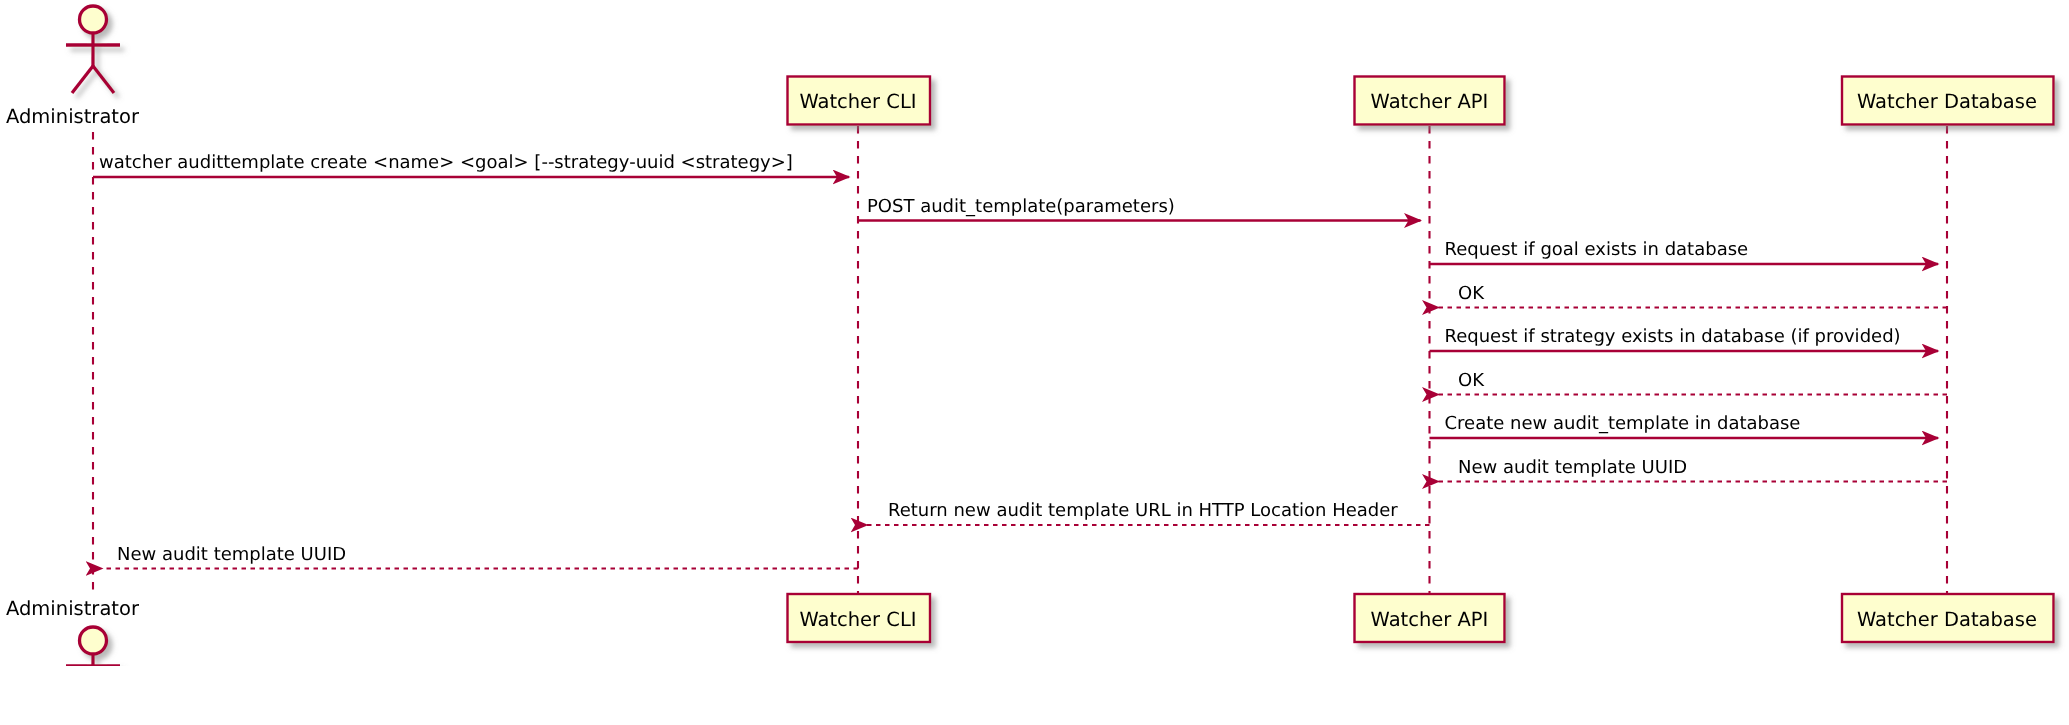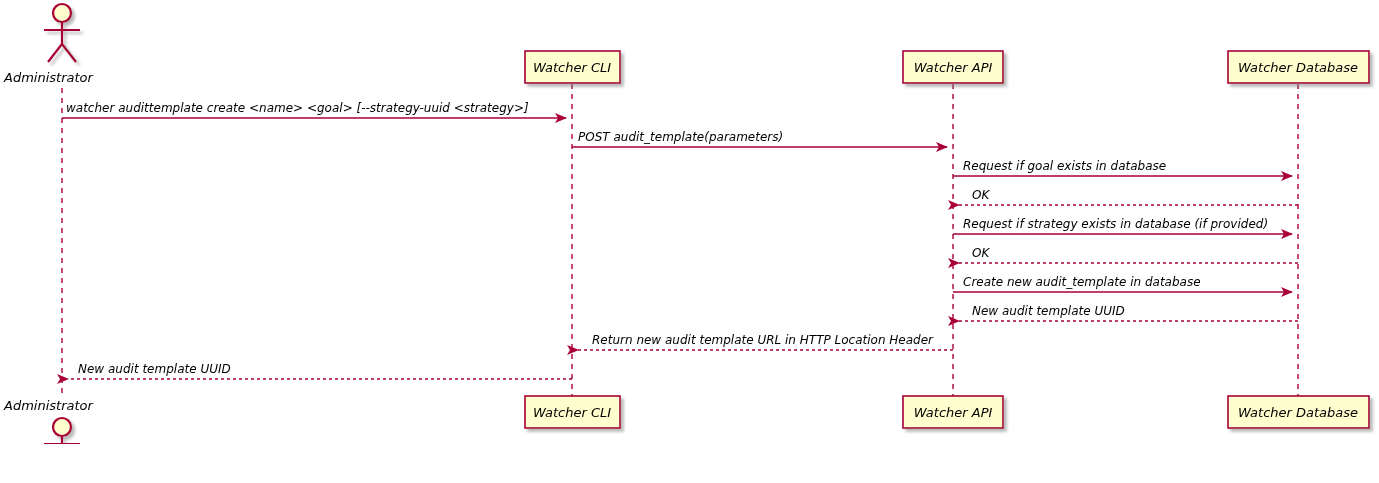--- a/index.html
+++ b/index.html
@@ -9,21 +9,20 @@
   }
   body {
     font-family: "DejaVu Sans", sans-serif;
   }
   #diagram-root {
     position: relative;
     width: 1379px;
     height: 444px;
     background: #FFFFFF;
     overflow: hidden;
-    font-style: italic;
   }
   #diagram-svg {
     position: absolute;
     left: 0;
     top: 0;
     width: 1379px;
     height: 483px;
   }
   .lifeline-text {
     font-family: "DejaVu Sans", sans-serif;

